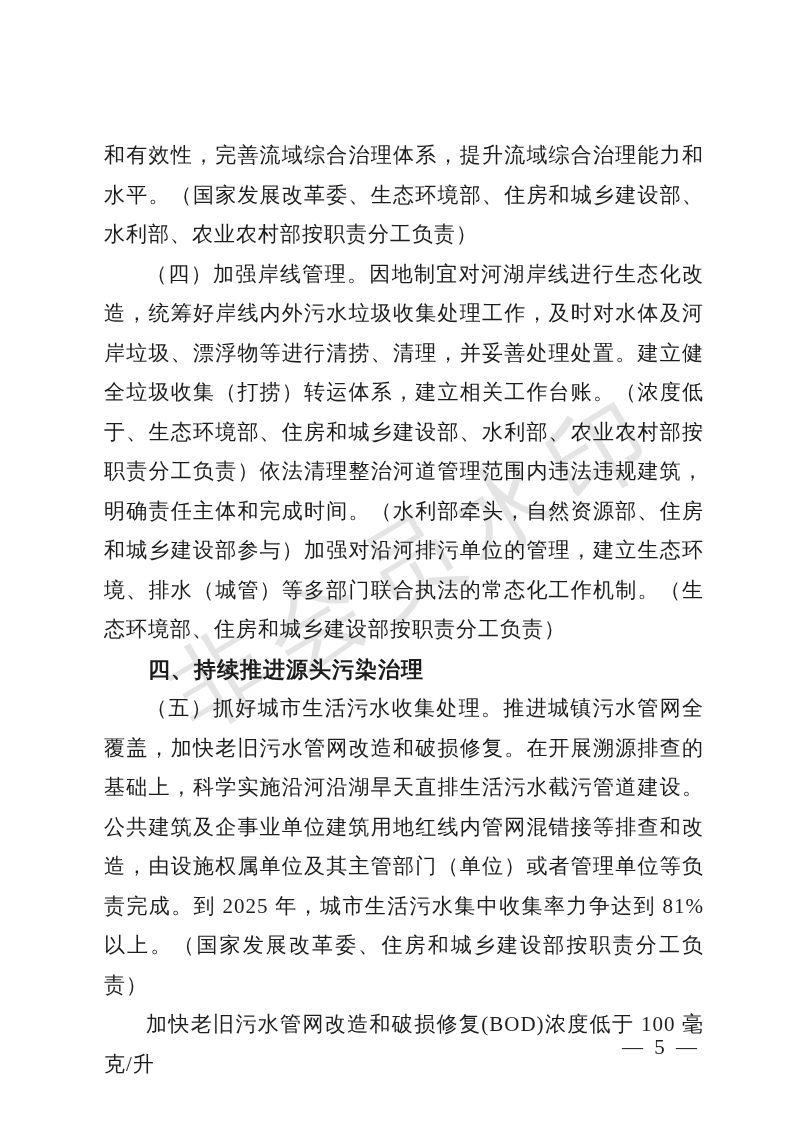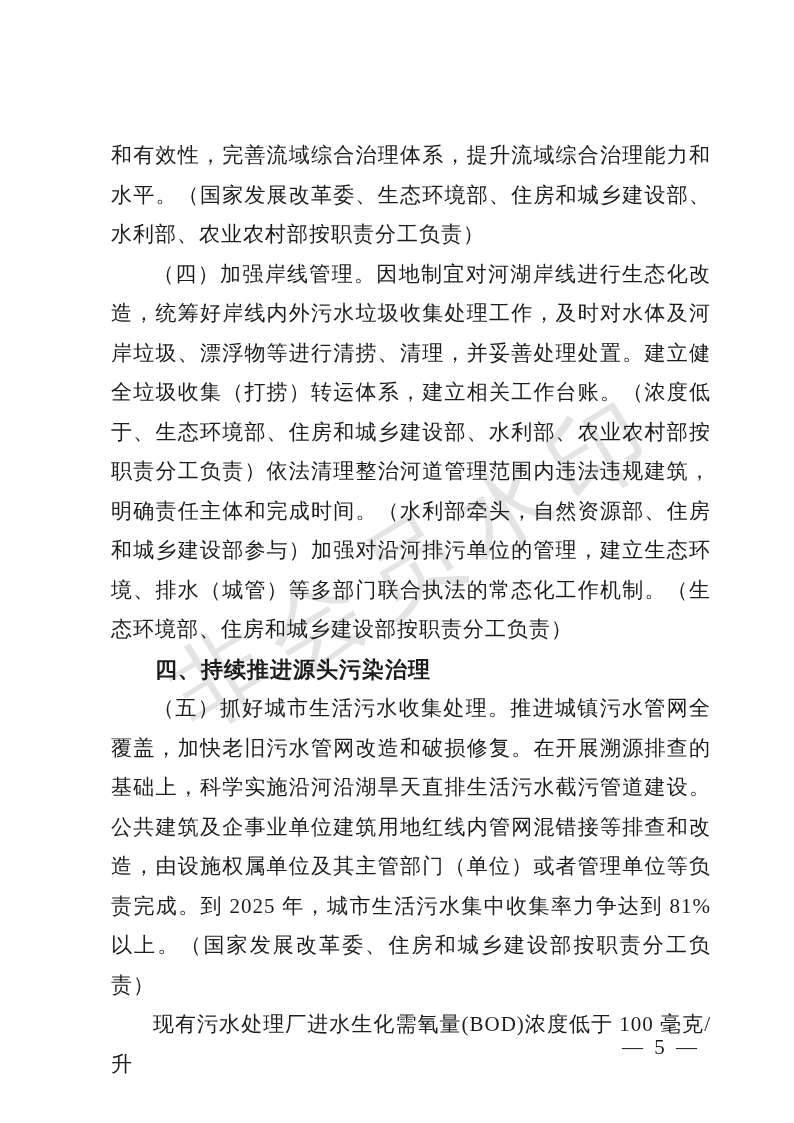--- a/index.html
+++ b/index.html
@@ -26,21 +26,21 @@
     letter-spacing: 14px;
     color: #cfcfcf;
     opacity: 0.55;
     white-space: nowrap;
     z-index: 0;
     pointer-events: none;
     font-family: "Liberation Serif", "DejaVu Serif", serif;
   }
   .content {
     position: absolute;
-    left: 111px;
+    left: 104px;
     top: 136px;
     width: 600px;
     z-index: 1;
     font-size: 21px;
     line-height: 39.5px;
     letter-spacing: 1px;
     text-align: justify;
     text-justify: inter-character;
   }
   .para { margin: 0; }
@@ -74,19 +74,19 @@
   <div class="content">
 
     <p class="para">和有效性，完善流域综合治理体系，提升流域综合治理能力和水平。（国家发展改革委、生态环境部、住房和城乡建设部、水利部、农业农村部按职责分工负责）</p>
 
     <p class="para indent">（四）加强岸线管理。因地制宜对河湖岸线进行生态化改造，统筹好岸线内外污水垃圾收集处理工作，及时对水体及河岸垃圾、漂浮物等进行清捞、清理，并妥善处理处置。建立健全垃圾收集（打捞）转运体系，建立相关工作台账。（浓度低于、生态环境部、住房和城乡建设部、水利部、农业农村部按职责分工负责）依法清理整治河道管理范围内违法违规建筑，明确责任主体和完成时间。（水利部牵头，自然资源部、住房和城乡建设部参与）加强对沿河排污单位的管理，建立生态环境、排水（城管）等多部门联合执法的常态化工作机制。（生态环境部、住房和城乡建设部按职责分工负责）</p>
 
     <h2 class="section-heading">四、持续推进源头污染治理</h2>
 
     <p class="para indent">（五）抓好城市生活污水收集处理。推进城镇污水管网全覆盖，加快老旧污水管网改造和破损修复。在开展溯源排查的基础上，科学实施沿河沿湖旱天直排生活污水截污管道建设。公共建筑及企事业单位建筑用地红线内管网混错接等排查和改造，由设施权属单位及其主管部门（单位）或者管理单位等负责完成。到 2025 年，城市生活污水集中收集率力争达到 81%以上。（国家发展改革委、住房和城乡建设部按职责分工负责）</p>
 
-    <p class="para indent">现有污水处理厂进水生化需氧量(BOD)浓度低于 100 毫克/升</p>
+    <p class="para indent">加快老旧污水管网改造和破损修复(BOD)浓度低于 100 毫克/升</p>
 
   </div>
 
   <div class="page-footer">— 5 —</div>
 
 </div>
 
 </body></html>

